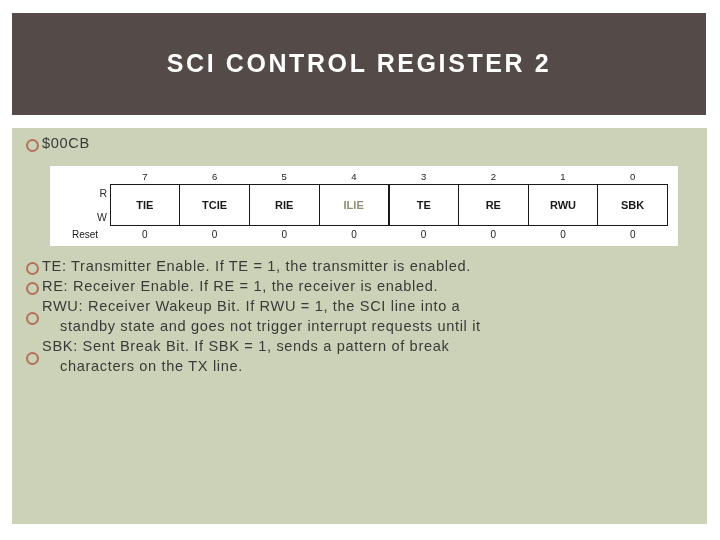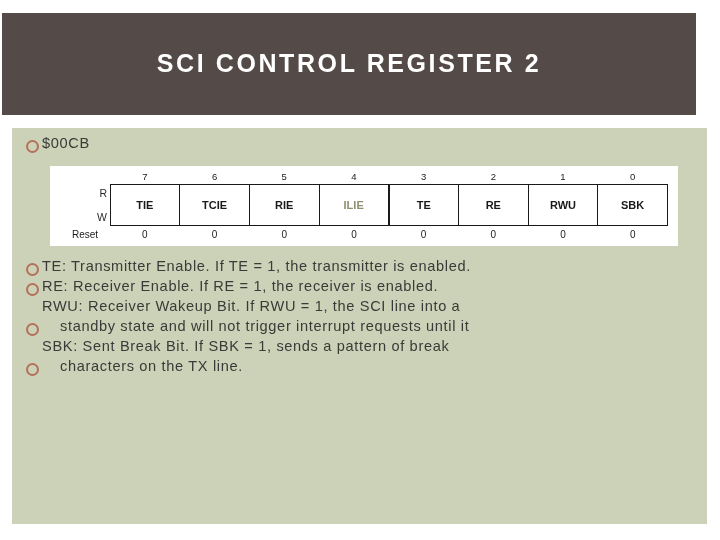--- a/index.html
+++ b/index.html
@@ -19,21 +19,21 @@
   #slide {
     position: absolute;
     left: 0; top: 0;
     width: 720px; height: 540px;
     background: #ffffff;
   }
 
   
   #title-bar {
     position: absolute;
-    left: 2px;
+    left: 12px;
     top: 13px;
     width: 694px;
     height: 102px;
     background: #544a47;
     display: flex;
     align-items: center;
     justify-content: center;
   }
   #title-text {
     color: #ffffff;
@@ -53,21 +53,21 @@
     top: 128px;
     width: 695px;
     height: 396px;
     background: #ccd2b8;
   }
 
   
   .bullet-row {
     position: relative;
     display: flex;
-    align-items: flex-end;
+    align-items: center;
     padding-left: 14px;
   }
   .bullet-mark {
     flex: 0 0 auto;
     width: 13px;
     height: 13px;
     margin-top: 4px;
     margin-right: 2px;
     border: 2px solid #b5705a;
     border-radius: 50%;
@@ -269,21 +269,21 @@
         <span class="bullet-mark"></span>
         <span class="bullet-text">
           <span>RE: Receiver Enable. If RE = 1, the receiver is enabled.</span>
         </span>
       </div>
 
       <div class="bullet-row">
         <span class="bullet-mark"></span>
         <span class="bullet-text">
           <span>RWU: Receiver Wakeup Bit. If RWU = 1, the SCI line into a</span>
-          <span class="wrap-indent">standby state and will not trigger interrupt requests until it</span>
+          <span class="wrap-indent">standby state and goes not trigger interrupt requests until it</span>
         </span>
       </div>
 
       <div class="bullet-row">
         <span class="bullet-mark"></span>
         <span class="bullet-text">
           <span>SBK: Sent Break Bit. If SBK  = 1, sends a pattern of break</span>
           <span class="wrap-indent">characters on the TX line.</span>
         </span>
       </div>

